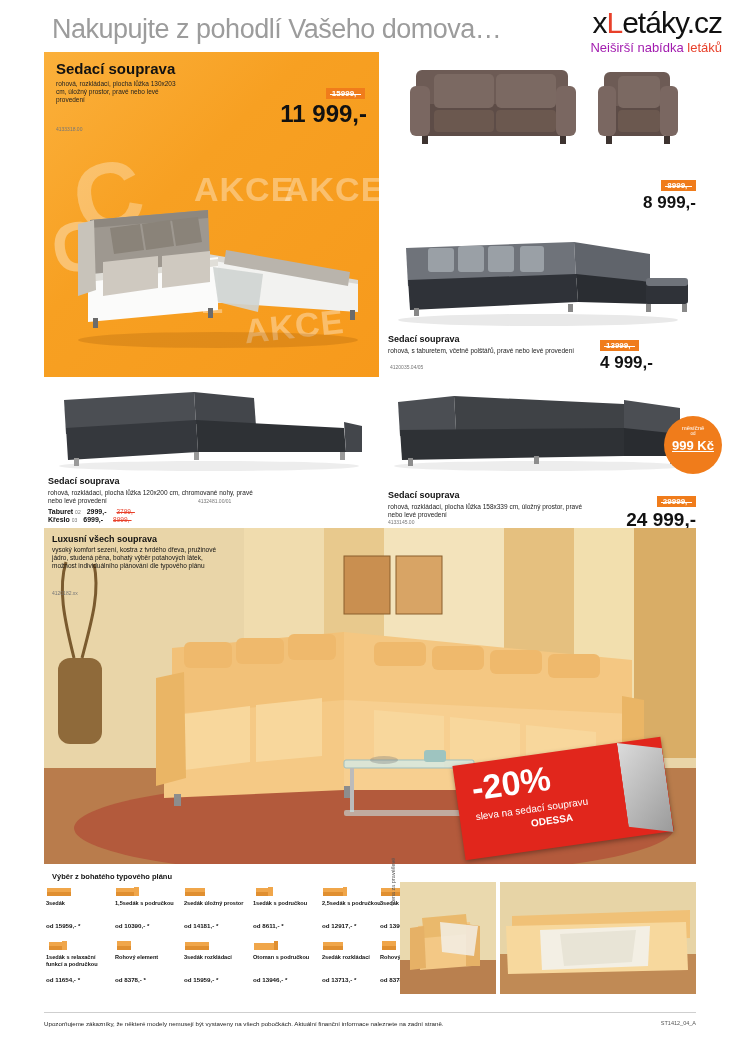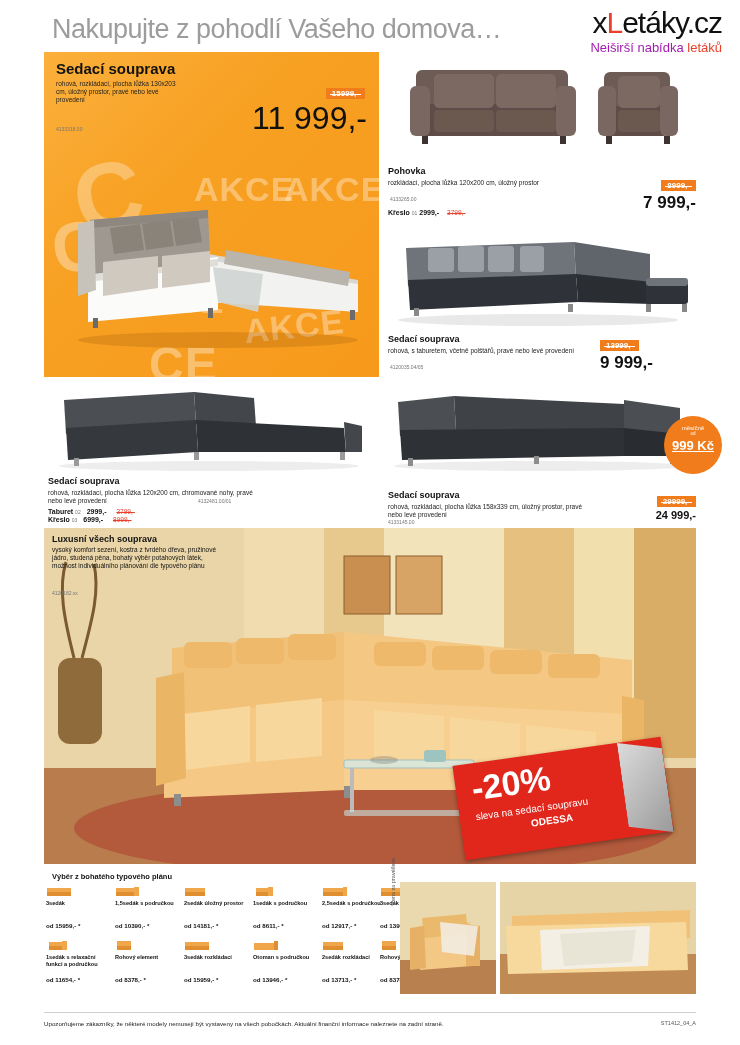--- a/index.html
+++ b/index.html
@@ -48,21 +48,21 @@
   .hero-wm{
     position:absolute;color:rgba(255,255,255,0.35);font-weight:bold;
     font-size:34px;letter-spacing:1px;
   }
   .hero-wm.big{font-size:95px;color:rgba(255,255,255,0.3);}
   .hero h2{position:absolute;left:12px;top:8px;margin:0;font-size:15px;color:#111;}
   .hero .desc{position:absolute;left:12px;top:28px;width:120px;}
   .hero .code{position:absolute;left:12px;top:74px;}
   .hero .oldprice{position:absolute;right:14px;top:36px;}
   .hero .bigprice{
-    position:absolute;right:12px;top:48px;font-size:32px;font-weight:normal;color:#111;
+    position:absolute;right:12px;top:48px;font-size:24px;font-weight:bold;color:#111;
   }
   
   .sofa-hero{position:absolute;left:14px;top:110px;width:310px;height:190px;}
 
   
   .photo{position:absolute;overflow:hidden;background:#fff;}
 
   
   .life{
     position:absolute;left:44px;top:522px;width:652px;height:336px;
@@ -138,21 +138,20 @@
   </div>
 
   <div class="hero">
 
     <div class="hero-wm big" style="left:30px;top:90px;transform:rotate(-12deg);">C</div>
     <div class="hero-wm" style="left:150px;top:118px;">AKCE</div>
     <div class="hero-wm" style="left:240px;top:118px;">AKCE</div>
     <div class="hero-wm" style="left:80px;top:230px;">AKCE</div>
     <div class="hero-wm" style="left:200px;top:255px;transform:rotate(-6deg);">AKCE</div>
     <div class="hero-wm" style="left:8px;top:155px;font-size:70px;transform:rotate(-8deg);">C</div>
-    <div class="hero-wm" style="left:105px;top:285px;font-size:48px;">CE</div>
 
     <h2>Sedací souprava</h2>
     <div class="desc">rohová, rozkládací, plocha lůžka 130x203 cm, úložný prostor, pravé nebo levé provedení</div>
     <div class="code">4133318.00</div>
     <div class="oldprice">15999,-</div>
     <div class="bigprice">11 999,-</div>
 
     <svg class="sofa-hero" viewBox="0 0 310 190">
       <ellipse cx="160" cy="178" rx="140" ry="8" fill="rgba(120,60,0,0.18)"></ellipse>
 
@@ -209,35 +208,24 @@
         <rect x="210" y="34" width="18" height="50" rx="6" fill="#7a6761"></rect>
         <rect x="272" y="34" width="18" height="50" rx="6" fill="#7a6761"></rect>
         <rect x="230" y="24" width="42" height="32" rx="5" fill="#7b6962"></rect>
         <rect x="230" y="58" width="42" height="22" rx="4" fill="#6b584f"></rect>
         <rect x="218" y="84" width="6" height="8" fill="#3d3330"></rect>
         <rect x="276" y="84" width="6" height="8" fill="#3d3330"></rect>
       </g>
     </svg>
   </div>
 
-  <div class="blk" style="left:388px;top:160px;width:180px;">
-    <div class="ttl">Pohovka</div>
-    <div class="desc" style="margin-top:2px;">rozkládací, plocha lůžka 120x200 cm, úložný prostor</div>
-    <div class="code" style="display:inline-block;margin-left:2px;">4133265.00</div>
-    <div style="margin-top:4px;font-size:7px;">
-      <span style="font-weight:bold;">Křeslo</span>
-      <span class="code">01</span>
-      <span style="font-weight:bold;">2999,-</span>
-      <span class="strike" style="font-size:6.5px;margin-left:6px;">3799,-</span>
-    </div>
-  </div>
 
   <div class="blk" style="left:604px;top:168px;text-align:right;width:92px;">
     <div class="oldprice">8999,-</div>
-    <div style="font-size:17px;font-weight:bold;margin-top:1px;">7 999,-</div>
+    <div style="font-size:17px;font-weight:bold;margin-top:1px;">8 999,-</div>
   </div>
 
   <div class="photo" style="left:388px;top:214px;width:308px;height:110px;">
     <svg viewBox="0 0 308 110" width="308" height="110">
       <rect x="0" y="0" width="308" height="110" fill="#ffffff"></rect>
       <ellipse cx="150" cy="100" rx="140" ry="6" fill="#e9e9e9"></ellipse>
 
       <path d="M18 28 L186 22 L188 58 L20 66 Z" fill="#6f737a"></path>
       <path d="M186 22 L262 34 L262 62 L188 58 Z" fill="#60646b"></path>
 
@@ -262,21 +250,21 @@
   </div>
 
   <div class="blk" style="left:388px;top:328px;width:190px;">
     <div class="ttl">Sedací souprava</div>
     <div class="desc" style="margin-top:2px;">rohová, s taburetem, včetně polštářů, pravé nebo levé provedení</div>
     <div class="code" style="display:inline-block;margin-left:2px;">4120035.04/05</div>
   </div>
 
   <div class="blk" style="left:600px;top:328px;width:96px;">
     <div class="oldprice">13999,-</div>
-    <div style="font-size:17px;font-weight:bold;margin-top:1px;">9 999,-</div>
+    <div style="font-size:17px;font-weight:bold;margin-top:1px;">4 999,-</div>
   </div>
 
   <div class="photo" style="left:44px;top:372px;width:330px;height:96px;">
     <svg viewBox="0 0 330 96" width="330" height="96">
       <rect x="0" y="0" width="330" height="96" fill="#ffffff"></rect>
       <ellipse cx="165" cy="88" rx="150" ry="5" fill="#ededed"></ellipse>
       <path d="M20 22 L150 14 L152 46 L22 56 Z" fill="#4b4e53"></path>
       <path d="M150 14 L210 20 L212 48 L152 46 Z" fill="#43464b"></path>
       <path d="M22 50 L152 42 L154 74 L24 82 Z" fill="#35383d"></path>
       <path d="M152 42 L300 50 L302 74 L154 74 Z" fill="#2e3135"></path>
@@ -328,21 +316,21 @@
   </div>
 
   <div class="blk" style="left:388px;top:484px;width:200px;">
     <div class="ttl">Sedací souprava</div>
     <div class="desc" style="margin-top:2px;">rohová, rozkládací, plocha lůžka 158x339 cm, úložný prostor, pravé nebo levé provedení</div>
     <div class="code">4133145.00</div>
   </div>
 
   <div class="blk" style="left:600px;top:484px;text-align:right;width:96px;">
     <div class="oldprice">29999,-</div>
-    <div style="font-size:11px;font-weight:bold;margin-top:1px;">24 999,-</div>
+    <div style="font-size:19px;font-weight:bold;margin-top:1px;">24 999,-</div>
   </div>
 
   <div class="life">
     <svg width="652" height="336" viewBox="0 0 652 336" style="position:absolute;left:0;top:0;">
 
       <rect x="0" y="0" width="652" height="240" fill="#e9d5a8"></rect>
 
       <rect x="200" y="0" width="80" height="230" fill="#f0dcae"></rect>
       <rect x="280" y="0" width="60" height="230" fill="#e8c98d"></rect>
       <rect x="340" y="0" width="120" height="230" fill="#f3e3bb"></rect>

